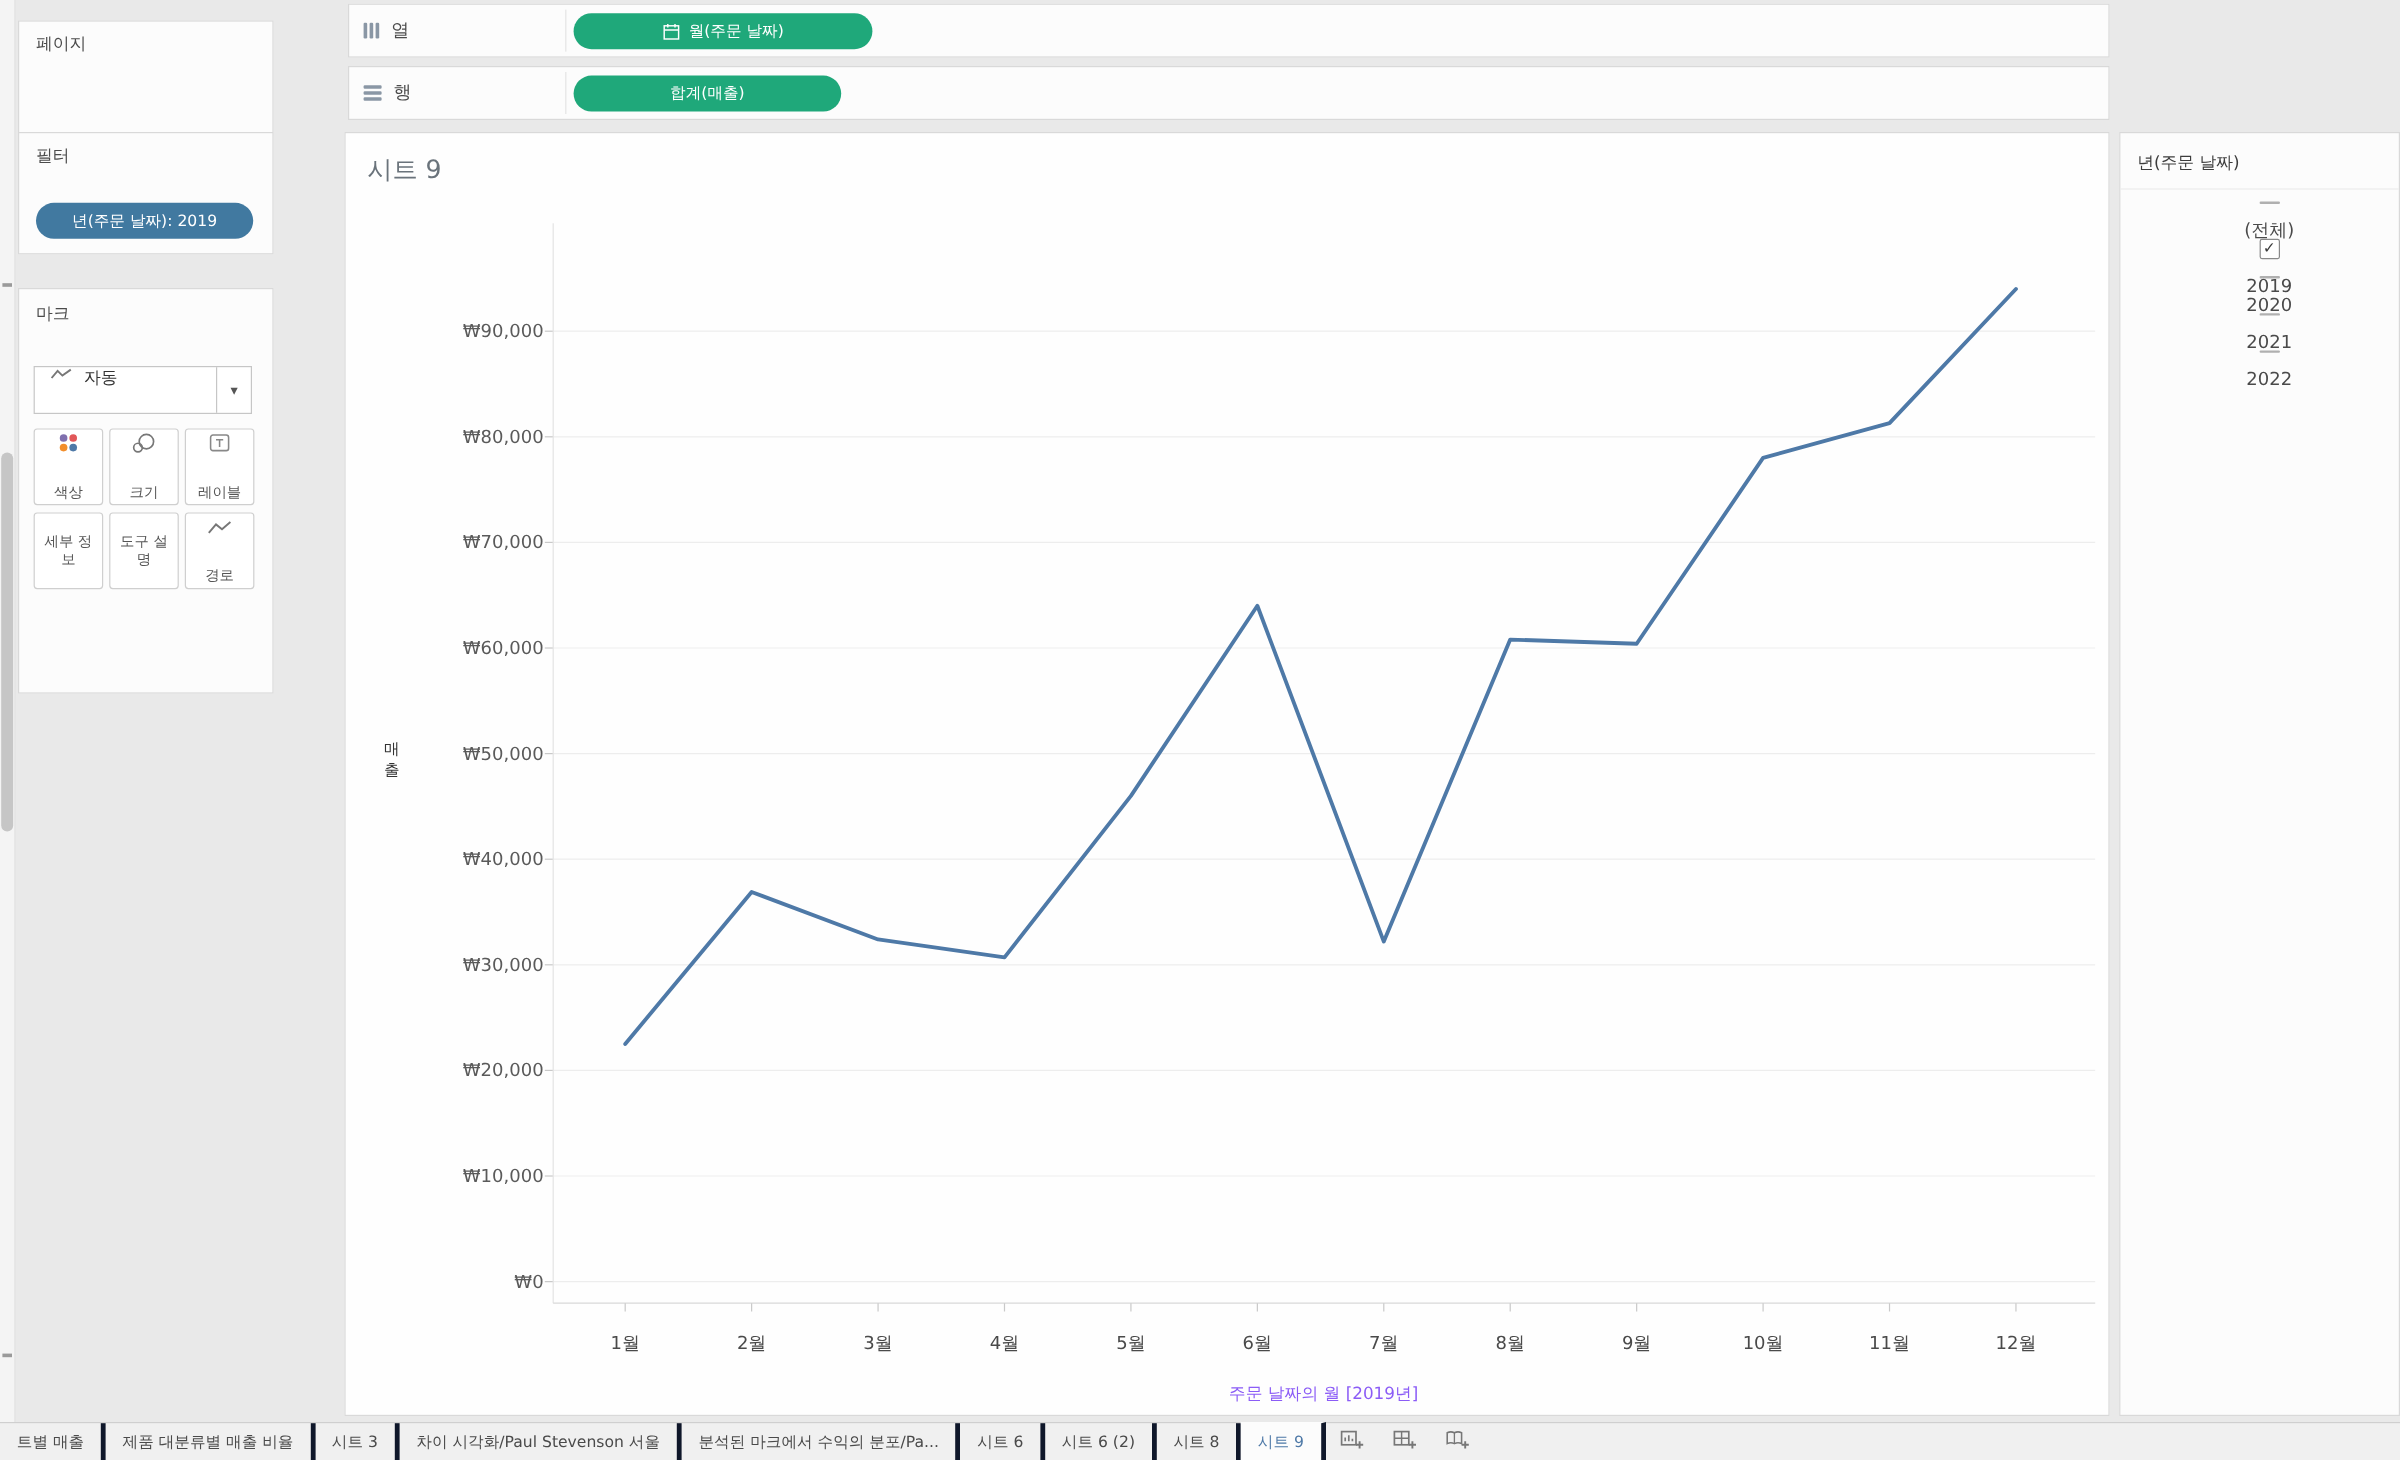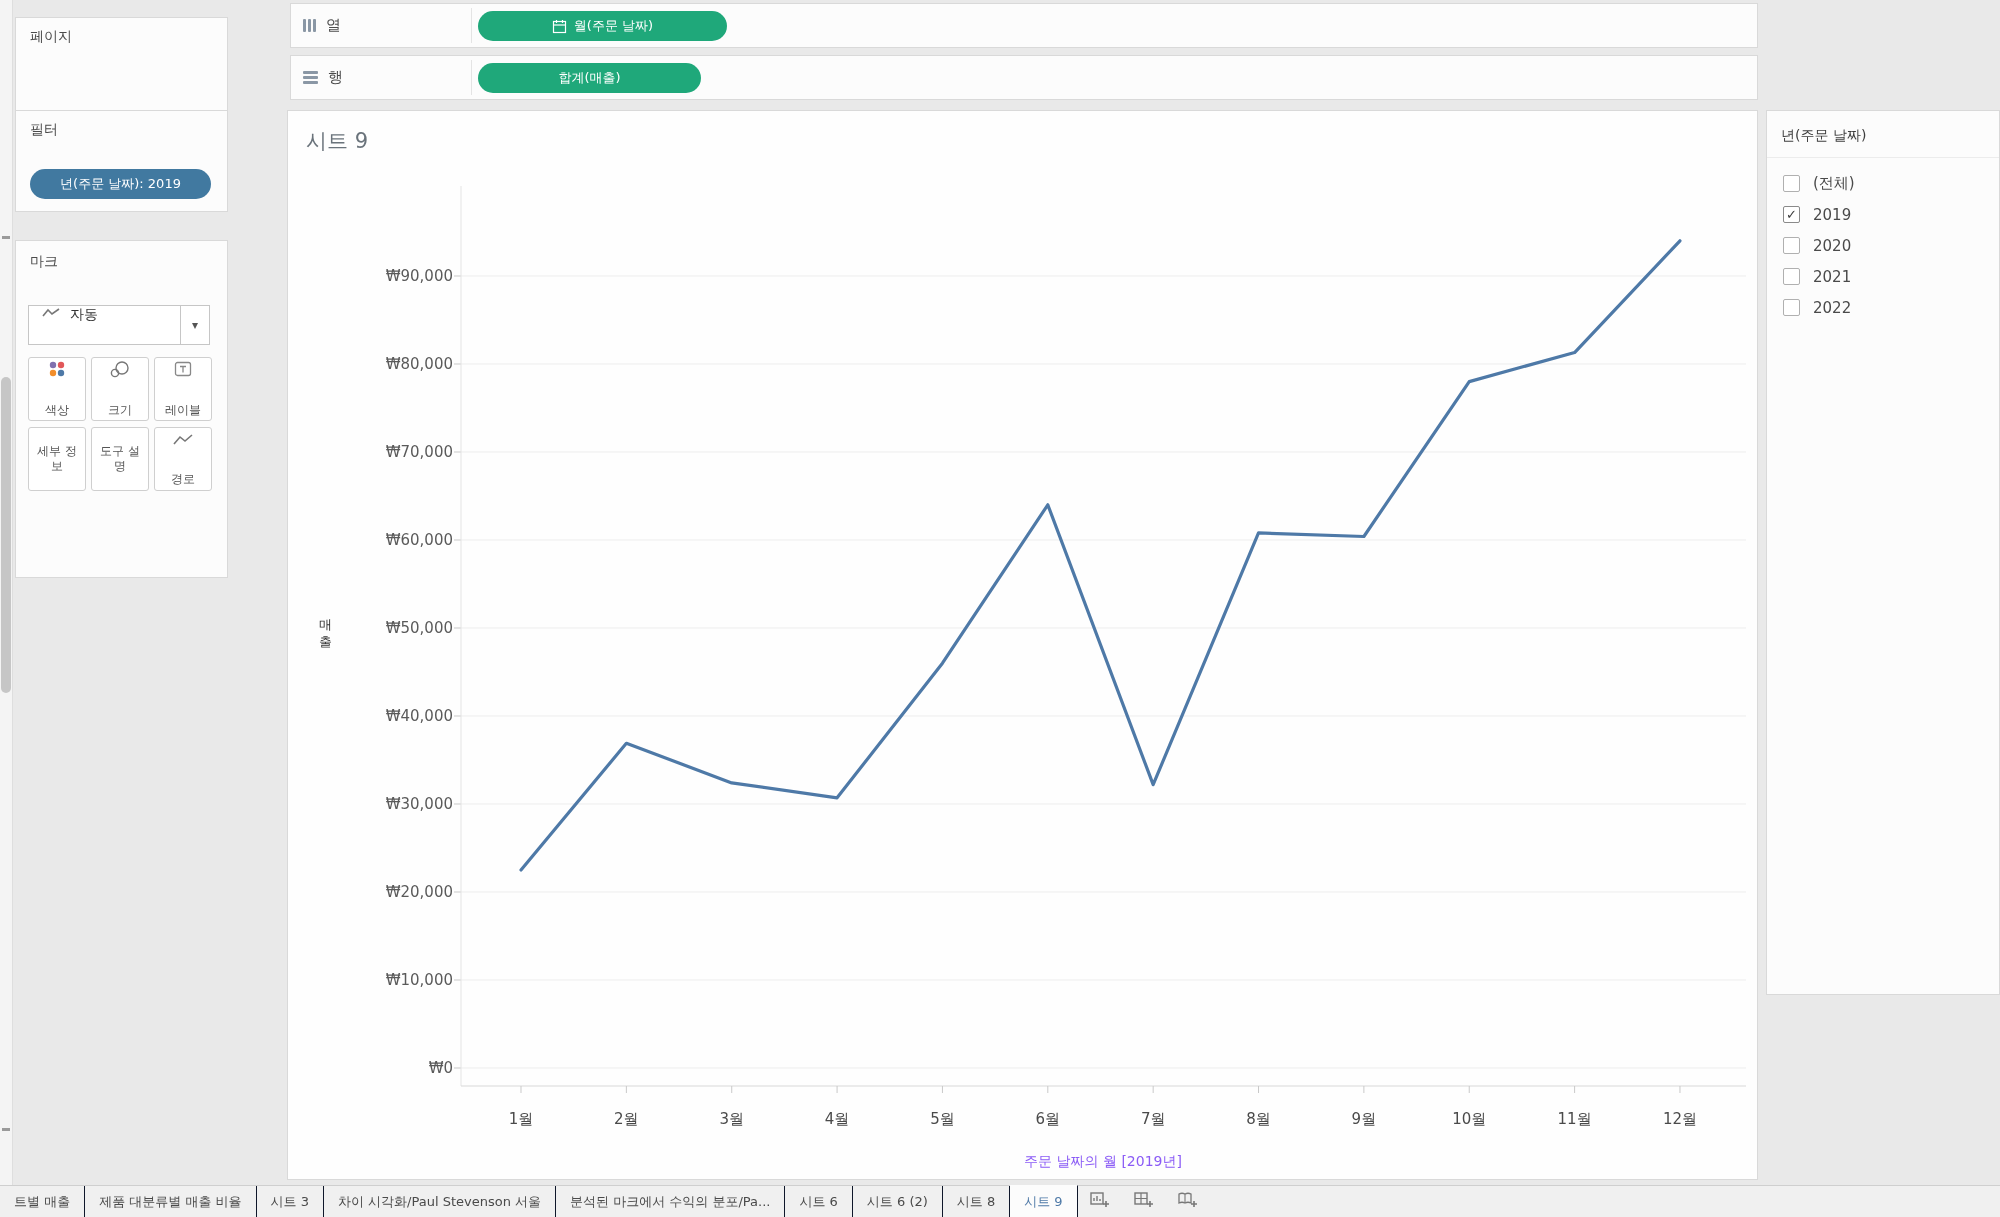--- a/index.html
+++ b/index.html
@@ -59,35 +59,35 @@
   #worksheet-title{position:absolute;left:18px;top:16px;font-size:21px;color:#6a737b;}
   #chart-layer{position:absolute;left:0;top:0;width:100%;height:100%;}
   #chart-svg{position:absolute;left:0;top:0;}
   .ylabel{position:absolute;left:40px;width:125px;text-align:right;font-size:15px;color:#5a5a5a;height:18px;}
   .xlabel{position:absolute;top:999px;width:60px;text-align:center;font-size:15px;color:#4a4a4a;}
   #y-axis-title{position:absolute;left:28px;top:498px;writing-mode:vertical-rl;text-orientation:upright;
       font-size:13px;color:#333;letter-spacing:3px;}
   #x-axis-title{position:absolute;left:615px;top:1042px;width:400px;text-align:center;font-size:14px;font-weight:400;color:#8b5cf6;}
 
   
-  #year-filter-panel{left:1766px;top:110px;width:234px;height:885px;}
+  #year-filter-panel{left:1766px;top:110px;width:234px;height:1070px;}
   #year-filter-panel .card-title{position:absolute;left:14px;top:16px;color:#3c3c3c;}
   #year-filter-header-sep{position:absolute;left:0;right:0;top:46px;height:1px;background:#ececec;}
   #year-filter-options{position:absolute;left:0;top:57px;right:0;}
-  .filter-option{display:flex;align-items:center;gap:13px;height:31px;padding-left:16px;}
+  .filter-option{display:flex;align-items:center;gap:13px;height:31px;padding-left:16px;flex-direction:column;}
   .cbox{width:17px;height:17px;background:#fff;border:1px solid #b0b0b0;border-radius:2px;box-sizing:border-box;
       display:flex;align-items:center;justify-content:center;font-size:13px;color:#3c3c3c;}
   .cbox.checked{border-color:#8a8a8a;}
   .filter-option .opt-label{font-size:15px;color:#4a4a4a;}
 
   
   #tab-bar{position:absolute;left:0;top:1185px;width:2000px;height:32px;background:#f0f0f0;
       border-top:1px solid #cfcfcf;box-sizing:border-box;display:flex;align-items:stretch;}
   .tab{display:flex;align-items:center;padding:0 14px;font-size:13px;color:#4a4a4a;
-      border-right:1px solid #0f172a;white-space:nowrap;}
+      border-right:4px solid #0f172a;white-space:nowrap;}
   .tab.active{background:#fcfcfc;color:#4e79a7;border-top:1px solid #fcfcfc;margin-top:-1px;}
   .tab-action{width:44px;display:flex;align-items:center;justify-content:center;}
 
   .date-icon{display:inline-flex;}
 </style>
 </head>
 <body>
 
 <div id="root">
 

